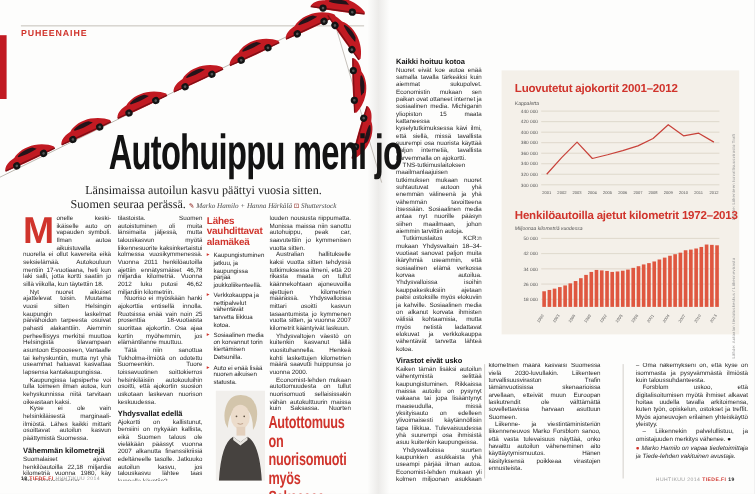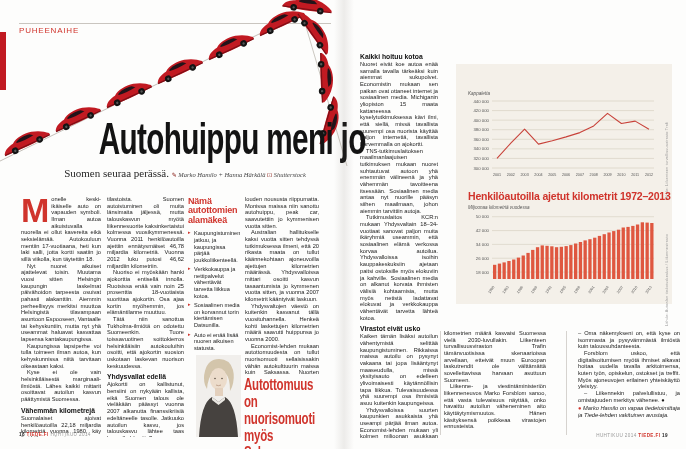--- a/index.html
+++ b/index.html
@@ -3,21 +3,21 @@
 <meta charset="utf-8">
 <style>
   *{margin:0;padding:0;box-sizing:border-box}
   html,body{background:#e8e8e8}
   #spread{position:relative;width:686px;height:449px;background:#fdfdfc;overflow:hidden;
           font-family:"Liberation Sans",sans-serif;color:#1c1c1c}
   .abs{position:absolute}
 
   
   #top-rule{left:19px;top:23px;width:312px;height:1px;background:#c9c5bf}
-  #section-tag{left:19px;top:26px;font-size:8px;font-weight:normal;letter-spacing:.8px;color:#d0342c}
+  #section-tag{left:19px;top:26px;font-size:8px;font-weight:bold;letter-spacing:.8px;color:#d0342c}
   #edge-mark{left:0;top:32px;width:6px;height:58px;background:#c11a22}
 
   
   #headline{left:30px;top:116px;width:310px;text-align:center;font-size:45px;font-weight:bold;
             color:#131313;line-height:1;white-space:nowrap}
   #headline>span{display:inline-block;transform:scaleX(.66);transform-origin:center;letter-spacing:-1px}
   #standfirst{left:30px;top:167px;width:310px;text-align:center;
               font-family:"Liberation Serif",serif;font-size:11px;line-height:1.2;color:#262626}
   .byline{font-size:6.5px;font-style:italic;color:#444}
   .byline .ic{font-style:normal;font-size:6px;color:#8a2019}
@@ -140,20 +140,21 @@
       <svg viewBox="0 0 60 22" class="car" style="left: 300px; top: 68px; transform: rotate(88deg);">
         <use href="#car-shape"></use>
       </svg>
       <svg viewBox="0 0 60 22" class="car" style="left: 305px; top: 112px; transform: rotate(106deg);">
         <use href="#car-shape"></use>
       </svg>
     </div>
 
   <div class="abs" id="headline"><span>Autohuippu meni jo</span></div>
   <div class="abs" id="standfirst">
+    <div>Länsimaissa autoilun kasvu päättyi vuosia sitten.</div>
     <div>
       <span>Suomen seuraa perässä.</span>
       <span class="byline">
         <span class="ic">✎</span>
         <span>Marko Hamilo + Hanna Härkälä</span>
         <span class="ic">⊡</span>
         <span>Shutterstock</span>
       </span>
     </div>
   </div>
@@ -174,21 +175,21 @@
       <p class="noindent">Ajokortti on kallistunut, bensiini on nykyään kallista, eikä Suomen talous ole vieläkään päässyt vuonna 2007 alkanutta finanssikriisiä edeltäneelle tasolle. Jatkuuko autoilun kasvu, jos talouskasvu lähtee taas kunnolla käyntiin?</p>
     </div>
   <div class="abs bodycol" id="lcol3">
       <p class="noindent">louden noususta riippumatta. Monissa maissa niin sanottu autohuippu, peak car, saavutettiin jo kymmenisen vuotta sitten.</p>
       <p>Australian hallitukselle kaksi vuotta sitten tehdyssä tutkimuksessa ilmeni, että 20 rikasta maata on tullut käännekohtaan ajoneuvoilla ajettujen kilometrien määrässä. Yhdysvalloissa mittari osoitti kasvun tasaantumista jo kymmenen vuotta sitten, ja vuonna 2007 kilometrit kääntyivät laskuun.</p>
       <p>Yhdysvaltojen väestö on kuitenkin kasvanut tällä vuosituhannella. Henkeä kohti laskettujen kilometrien määrä saavutti huippunsa jo vuonna 2000.</p>
       <p>Economist-lehden mukaan autottomuudesta on tullut nuorisomuoti sellaisissakin vähän autokulttuurin maissa kuin Saksassa. Nuorten saksalaisten talouksien joukossa autottomien osuus kasvoi 20 prosentista 28 prosenttiin vuosien 1998 ja 2008 välillä.</p>
     </div>
 
   <div class="abs" id="factbox">
-    <div id="factbox-title">Nämä autottomien alamäkeä</div>
+    <div id="factbox-title">Lähes vauhdittavat alamäkeä</div>
     <ul id="factbox-list">
         <li><span class="mk">▸</span>Kaupungistuminen jatkuu, ja kaupungissa pärjää joukkoliikenteellä.</li>
         <li><span class="mk">▸</span>Verkkokauppa ja nettipalvelut vähentävät tarvetta liikkua kotoa.</li>
         <li><span class="mk">▸</span>Sosiaalinen media on korvannut torin kiertämisen Datsunilla.</li>
         <li><span class="mk">▸</span>Auto ei enää lisää nuoren aikuisen statusta.</li>
       </ul>
   </div>
 
   <svg class="abs" id="portrait" viewBox="0 0 45 82">
     <rect width="45" height="82" fill="#f1efec"></rect>
@@ -210,20 +211,21 @@
       <h4>Kaikki hoituu kotoa</h4>
       <p class="noindent">Nuoret eivät koe autoa enää samalla tavalla tärkeäksi kuin aiemmat sukupolvet. Economistin mukaan sen paikan ovat ottaneet internet ja sosiaalinen media. Michiganin yliopiston 15 maata kattaneessa kyselytutkimuksessa kävi ilmi, että siellä, missä tavallista suurempi osa nuorista käyttää paljon internetiä, tavallista harvemmalla on ajokortti.</p>
       <p>TNS-tutkimuslaitoksen maailmanlaajuisen tutkimuksen mukaan nuoret suhtautuvat autoon yhä enemmän välineenä ja yhä vähemmän tavoitteena itsessään. Sosiaalinen media antaa nyt nuorille pääsyn siihen maailmaan, johon aiemmin tarvittiin autoja.</p>
       <p>Tutkimuslaitos KCR:n mukaan Yhdysvaltain 18–34-vuotiaat sanovat paljon muita ikäryhmiä useammin, että sosiaalinen elämä verkossa korvaa autoilua. Yhdysvalloissa isoihin kauppakeskuksiin ajetaan paitsi ostoksille myös elokuviin ja kahville. Sosiaalinen media on alkanut korvata ihmisten välisiä kohtaamisia, mutta myös netistä ladattavat elokuvat ja verkkokauppa vähentävät tarvetta lähteä kotoa.</p>
       <h4>Virastot eivät usko</h4>
       <p class="noindent">Kaiken tämän lisäksi autoilun vähentymistä selittää kaupungistuminen. Rikkaissa maissa autoilu on pysynyt vakaana tai jopa lisääntynyt maaseudulla, missä yksityisauto on edelleen ylivoimaisesti käytännöllisin tapa liikkua. Tulevaisuudessa yhä suurempi osa ihmisistä asuu kuitenkin kaupungeissa.</p>
       <p>Yhdysvalloissa suurten kaupunkien asukkaista yhä useampi pärjää ilman autoa. Economist-lehden mukaan yli kolmen miljoonan asukkaan kaupungissa 13 prosentilla ei ole autoa, kun taas maaseudulla autottomia on vain kuusi prosenttia.</p>
     </div>
 
   <div class="abs" id="panel">
+    <div class="chart-title" id="c1-title">Luovutetut ajokortit 2001–2012</div>
     <div class="chart-unit" id="c1-unit">Kappaletta</div>
     <svg id="c1-svg" width="202" height="88">
         <line x1="30" x2="192" y1="72" y2="72" stroke="#d4ccbe" stroke-width="0.6"></line>
         <text x="27" y="73.6" text-anchor="end" font-size="4.3" fill="#555" font-family="Liberation Sans, sans-serif">300&nbsp;000</text>
         <line x1="30" x2="192" y1="62.42857142857142" y2="62.42857142857142" stroke="#d4ccbe" stroke-width="0.6"></line>
         <text x="27" y="64.02857142857142" text-anchor="end" font-size="4.3" fill="#555" font-family="Liberation Sans, sans-serif">320&nbsp;000</text>
         <line x1="30" x2="192" y1="52.85714285714286" y2="52.85714285714286" stroke="#d4ccbe" stroke-width="0.6"></line>
         <text x="27" y="54.45714285714286" text-anchor="end" font-size="4.3" fill="#555" font-family="Liberation Sans, sans-serif">340&nbsp;000</text>
         <line x1="30" x2="192" y1="43.285714285714285" y2="43.285714285714285" stroke="#d4ccbe" stroke-width="0.6"></line>
         <text x="27" y="44.885714285714286" text-anchor="end" font-size="4.3" fill="#555" font-family="Liberation Sans, sans-serif">360&nbsp;000</text>

